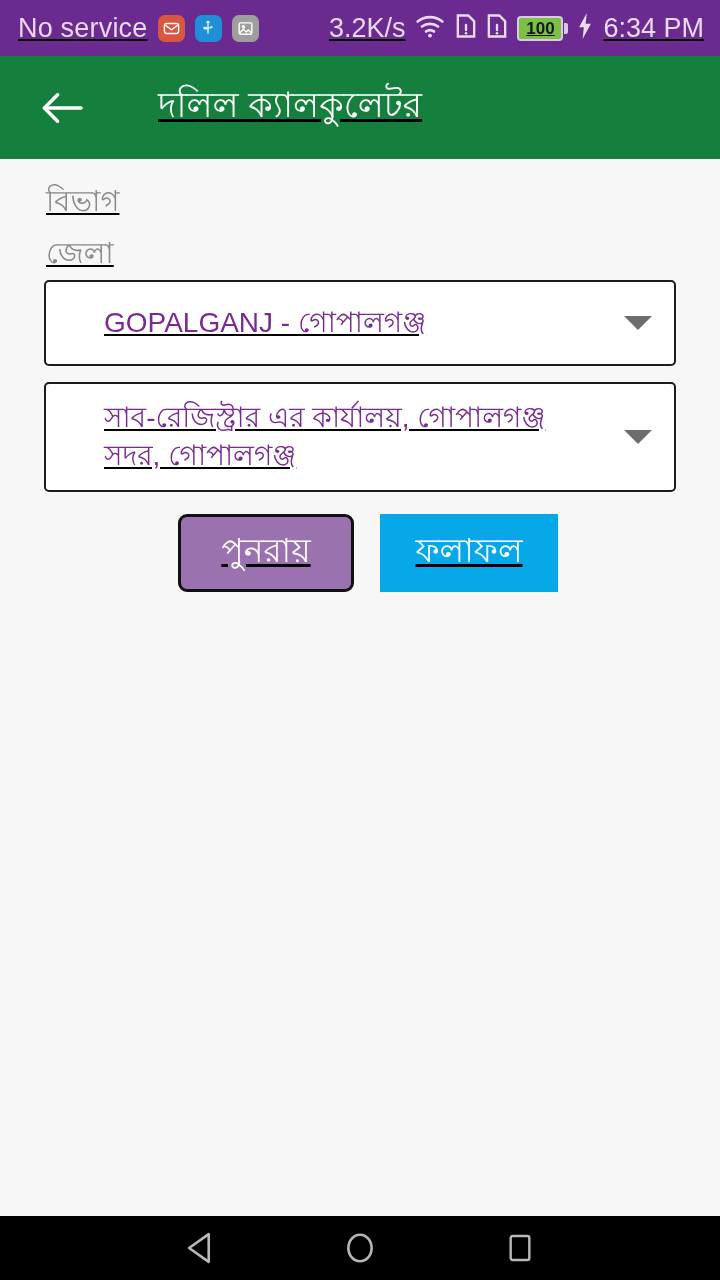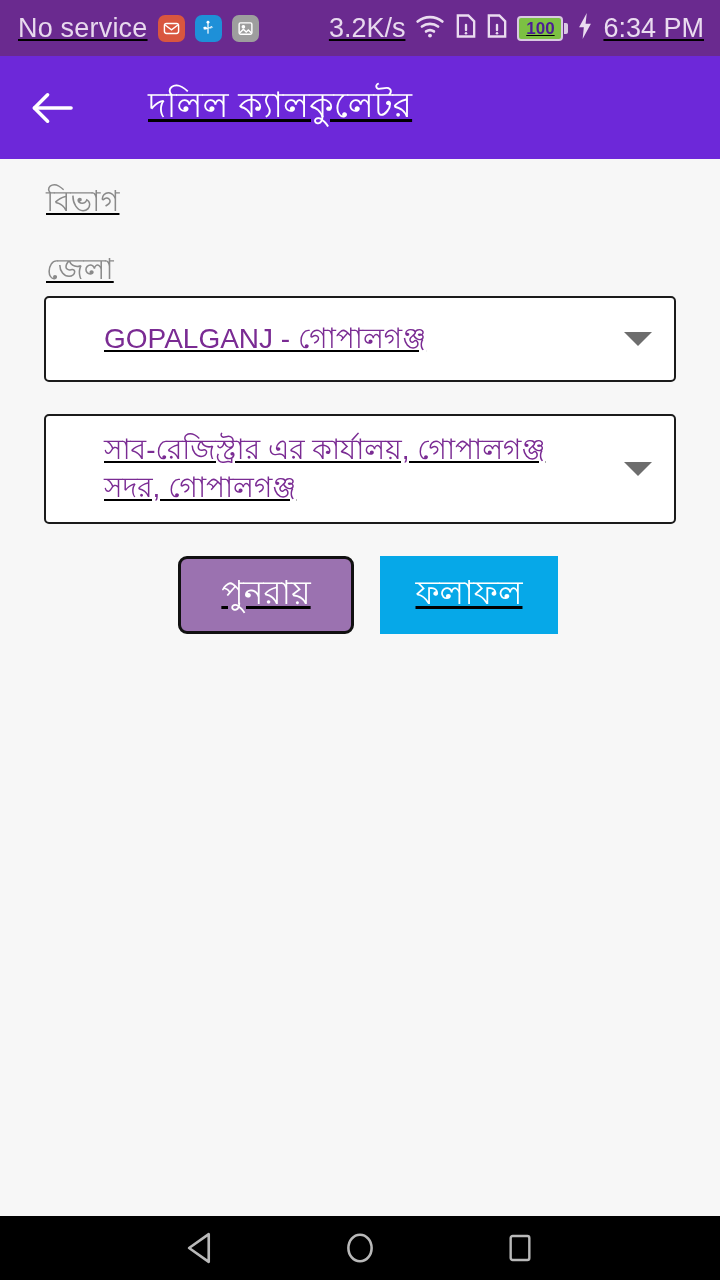--- a/index.html
+++ b/index.html
@@ -81,41 +81,41 @@
     height: 25px;
     border: 2px solid #d9c9e2;
     border-radius: 4px;
     background: #7cc043;
     display: flex;
     align-items: center;
     justify-content: center;
   }
   .battery-shell span {
     font-size: 17px;
-    color: #4c1d95;
+    color: #0f172a;
     font-weight: bold;
     line-height: 1;
     text-align: center;
   }
   .battery-cap {
     width: 4px;
     height: 11px;
     background: #d9c9e2;
     border-radius: 0 2px 2px 0;
     margin-left: 1px;
   }
 
   
   .app-bar {
     height: 103px;
-    background: #6d28d9;
+    background: #15803d;
     display: flex;
     align-items: center;
     flex: 0 0 auto;
-    padding-left: 24px;
+    padding-left: 34px;
     text-align: right;
   }
   .back-btn {
     width: 56px;
     height: 56px;
     display: flex;
     align-items: center;
     justify-content: center;
     cursor: pointer;
   }
@@ -127,21 +127,21 @@
   }
 
   
   .content {
     flex: 1 1 auto;
     background: #f7f7f7;
     padding: 24px 44px 0 44px;
     overflow: hidden;
   }
 
-  .field { margin-bottom: 32px; }
+  .field { margin-bottom: 16px; }
 
   .field-label {
     color: #8a8a8a;
     font-size: 29px;
     margin: 0 0 8px 2px;
     line-height: 1.25;
   }
 
   .dropdown {
     background: #ffffff;

